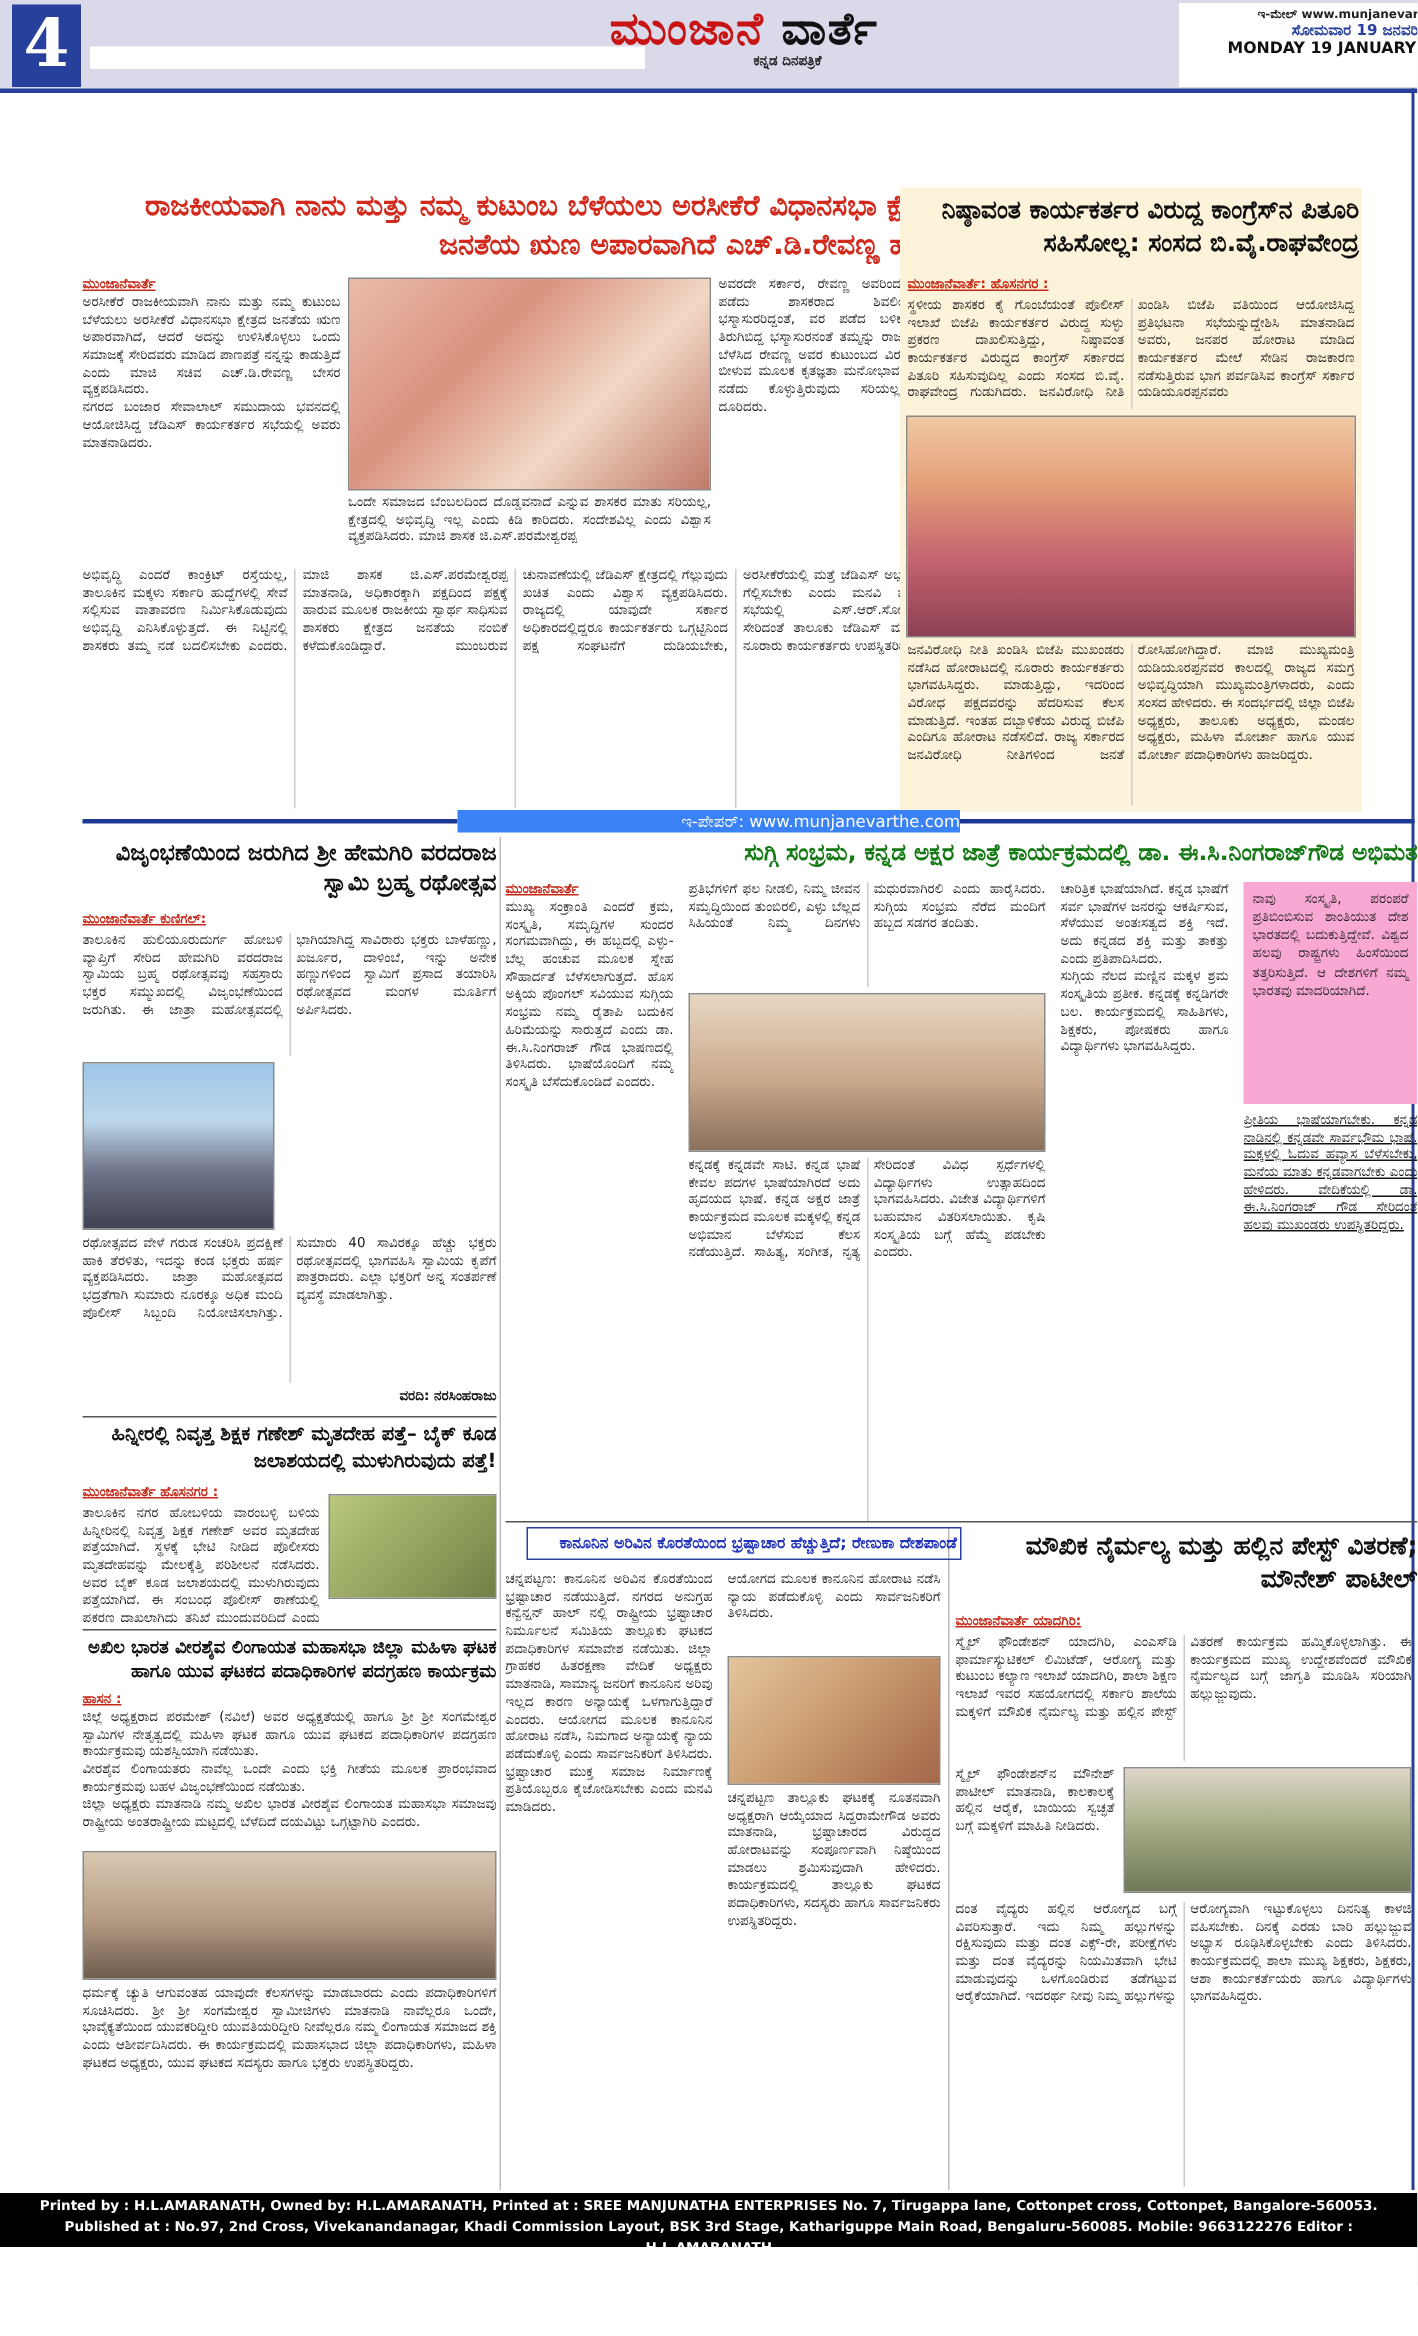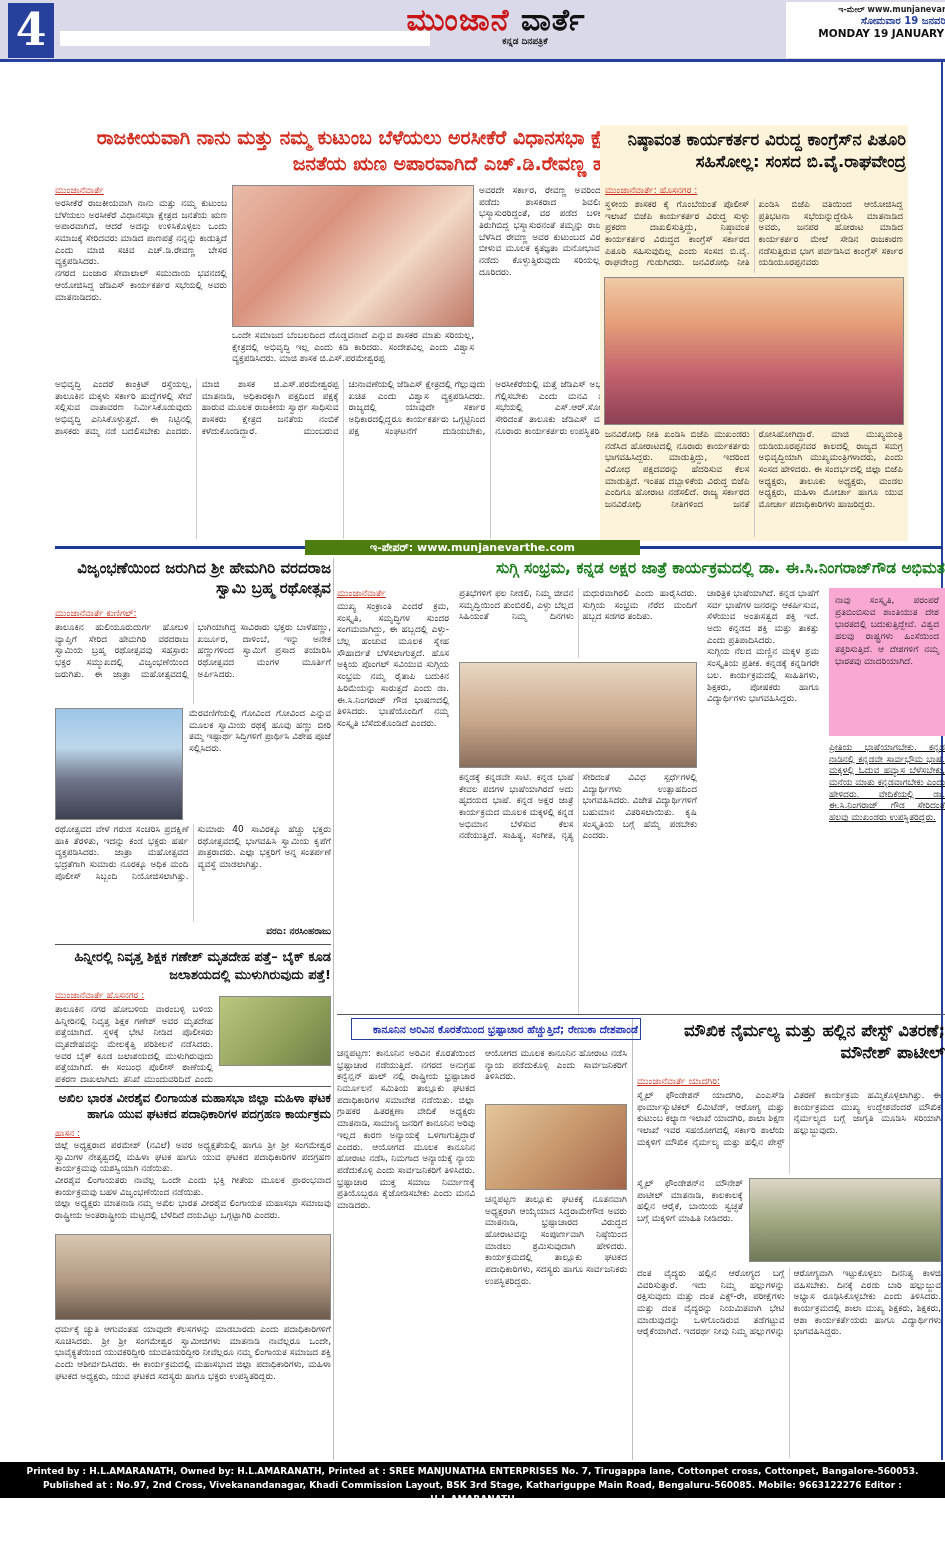--- a/index.html
+++ b/index.html
@@ -18,43 +18,43 @@
   .t-black{color:#111;}
   .paper-sub{font-size:9px;font-weight:bold;color:#222;text-align:center;padding-left:90px;}
   .mast-right{background:#ffffff;text-align:right;padding:3px 7px;margin-left:44px;}
   .mr-1{font-size:8px;font-weight:bold;color:#222;}
   .mr-2{font-size:10px;font-weight:bold;color:#27409b;}
   .mr-3{font-size:10.5px;font-weight:bold;color:#111;}
 
   
   .hl{font-weight:bold;text-align:right;line-height:1.35;}
   .body-txt{font-size:9px;line-height:1.3;text-align:justify;color:#151515;white-space:pre-line;overflow:hidden;}
-  .dateline{color:#c62817;font-weight:normal;font-size:9px;text-decoration:underline;margin-bottom:2px;}
+  .dateline{color:#c62817;font-weight:bold;font-size:9px;text-decoration:underline;margin-bottom:2px;}
   .cols2{column-count:2;column-gap:9px;column-rule:1px solid #cccccc;}
   .cols4{column-count:4;column-gap:10px;column-rule:1px solid #cccccc;}
   .byline{font-size:9px;font-weight:bold;text-align:right;color:#111;}
   .vrule{background:#bbbbbb;width:1px;}
   .hrule{background:#555555;height:1px;}
 
   
   .hl-red{color:#d22b1e;font-size:19px;}
   .hl-blk-lg{color:#101010;font-size:16.5px;}
   .hl-blk-md{color:#101010;font-size:15px;}
   .hl-green{color:#157a15;font-size:15.5px;}
   .hl-blk-sm{color:#101010;font-size:13px;}
   .hl-blk-xs{color:#101010;font-size:12px;}
   .hl-boxed{color:#2233bb;font-size:10.5px;border:1px solid #27409b;padding:3px 2px;}
 
   .cream{background:#fdf3da;}
   .quote-box{background:#f9a8d4;font-size:9px;line-height:1.35;text-align:justify;
              padding:6px;color:#222;white-space:pre-line;overflow:hidden;}
 
   
-  .estrip-box{background:#4d7c0f;color:#fff;font-weight:bold;font-size:11px;
-              text-align:center;line-height:15px;}
+  .estrip-box{background:#3b82f6;color:#fff;font-weight:normal;font-size:11px;
+              text-align:right;line-height:15px;}
   .estrip-line{background:#1c3a94;height:3px;}
 
   
   .photo{border:1px solid #8a8a8a;}
   .ph-a{background:linear-gradient(135deg,#e9bca9 0%,#d9927e 35%,#f2d8c6 65%,#c07a68 100%);}
   .ph-b{background:linear-gradient(180deg,#efc9a5 0%,#e5a078 30%,#c4636e 65%,#8d4054 100%);}
   .ph-c{background:linear-gradient(180deg,#9dc6e8 0%,#bdd7ea 35%,#70748a 65%,#3e4150 100%);}
   .ph-d{background:linear-gradient(180deg,#e8d7c3 0%,#c9a88b 55%,#8a6f5c 100%);}
   .ph-e{background:linear-gradient(135deg,#bac87f 0%,#8e9f5a 60%,#6f7f46 100%);}
   .ph-f{background:linear-gradient(180deg,#d9c7b1 0%,#b29983 55%,#6e5c4d 100%);}
@@ -112,21 +112,20 @@
     <div class="abs estrip-line" style="left:55px;top:6px;width:250px;"></div>
     <div class="abs estrip-box" style="left:305px;top:0;width:335px;height:15px;">ಇ-ಪೇಪರ್: www.munjanevarthe.com</div>
     <div class="abs estrip-line" style="left:640px;top:6px;width:303px;"></div>
   </div>
 
   <div class="abs" style="left:55px;top:558px;width:276px;height:384px;">
     <div class="abs hl hl-blk-md" style="left:0;top:0;width:276px;height:46px;">ವಿಜೃಂಭಣೆಯಿಂದ ಜರುಗಿದ ಶ್ರೀ ಹೇಮಗಿರಿ ವರದರಾಜ ಸ್ವಾಮಿ ಬ್ರಹ್ಮ ರಥೋತ್ಸವ</div>
     <div class="abs dateline" style="left:0;top:50px;width:276px;">ಮುಂಜಾನೆವಾರ್ತೆ ಕುಣಿಗಲ್:</div>
     <div class="abs body-txt cols2" style="left:0;top:64px;width:276px;height:82px;">ತಾಲೂಕಿನ ಹುಲಿಯೂರುದುರ್ಗ ಹೋಬಳಿ ವ್ಯಾಪ್ತಿಗೆ ಸೇರಿದ ಹೇಮಗಿರಿ ವರದರಾಜ ಸ್ವಾಮಿಯ ಬ್ರಹ್ಮ ರಥೋತ್ಸವವು ಸಹಸ್ರಾರು ಭಕ್ತರ ಸಮ್ಮುಖದಲ್ಲಿ ವಿಜೃಂಭಣೆಯಿಂದ ಜರುಗಿತು. ಈ ಜಾತ್ರಾ ಮಹೋತ್ಸವದಲ್ಲಿ ಭಾಗಿಯಾಗಿದ್ದ ಸಾವಿರಾರು ಭಕ್ತರು ಬಾಳೆಹಣ್ಣು, ಖರ್ಜೂರ, ದಾಳಿಂಬೆ, ಇನ್ನು ಅನೇಕ ಹಣ್ಣುಗಳಿಂದ ಸ್ವಾಮಿಗೆ ಪ್ರಸಾದ ತಯಾರಿಸಿ ರಥೋತ್ಸವದ ಮಂಗಳ ಮೂರ್ತಿಗೆ ಅರ್ಪಿಸಿದರು.</div>
     <div class="abs photo ph-c" style="left:0;top:150px;width:128px;height:112px;"></div>
-    <div class="abs body-txt" style="left:134px;top:150px;width:142px;height:112px;">ಮೆರವಣಿಗೆಯಲ್ಲಿ ಗೋವಿಂದ ಗೋವಿಂದ ಎನ್ನುವ ಮೂಲಕ ಸ್ವಾಮಿಯ ರಥಕ್ಕೆ ಹೂವು ಹಣ್ಣು ಬೀರಿ ತಮ್ಮ ಇಷ್ಟಾರ್ಥ ಸಿದ್ಧಿಗಳಿಗೆ ಪ್ರಾರ್ಥಿಸಿ ವಿಶೇಷ ಪೂಜೆ ಸಲ್ಲಿಸಿದರು.</div>
     <div class="abs body-txt cols2" style="left:0;top:266px;width:276px;height:98px;">ರಥೋತ್ಸವದ ವೇಳೆ ಗರುಡ ಸಂಚರಿಸಿ ಪ್ರದಕ್ಷಿಣೆ ಹಾಕಿ ತೆರಳಿತು, ಇದನ್ನು ಕಂಡ ಭಕ್ತರು ಹರ್ಷ ವ್ಯಕ್ತಪಡಿಸಿದರು. ಜಾತ್ರಾ ಮಹೋತ್ಸವದ ಭದ್ರತೆಗಾಗಿ ಸುಮಾರು ನೂರಕ್ಕೂ ಅಧಿಕ ಮಂದಿ ಪೊಲೀಸ್ ಸಿಬ್ಬಂದಿ ನಿಯೋಜಿಸಲಾಗಿತ್ತು. ಸುಮಾರು 40 ಸಾವಿರಕ್ಕೂ ಹೆಚ್ಚು ಭಕ್ತರು ರಥೋತ್ಸವದಲ್ಲಿ ಭಾಗವಹಿಸಿ ಸ್ವಾಮಿಯ ಕೃಪೆಗೆ ಪಾತ್ರರಾದರು. ಎಲ್ಲಾ ಭಕ್ತರಿಗೆ ಅನ್ನ ಸಂತರ್ಪಣೆ ವ್ಯವಸ್ಥೆ ಮಾಡಲಾಗಿತ್ತು.</div>
     <div class="abs byline" style="left:0;top:368px;width:276px;">ವರದಿ: ನರಸಿಂಹರಾಜು</div>
   </div>
 
   <div class="abs vrule" style="left:333px;top:558px;height:902px;"></div>
 
   <div class="abs" style="left:337px;top:558px;width:608px;height:456px;">
     <div class="abs hl hl-green" style="left:0;top:0;width:608px;height:24px;">ಸುಗ್ಗಿ ಸಂಭ್ರಮ, ಕನ್ನಡ ಅಕ್ಷರ ಜಾತ್ರೆ ಕಾರ್ಯಕ್ರಮದಲ್ಲಿ ಡಾ. ಈ.ಸಿ.ನಿಂಗರಾಜ್‌ಗೌಡ ಅಭಿಮತ</div>
     <div class="abs" style="left:0;top:30px;width:112px;height:426px;">
       <div class="dateline">ಮುಂಜಾನೆವಾರ್ತೆ</div>

